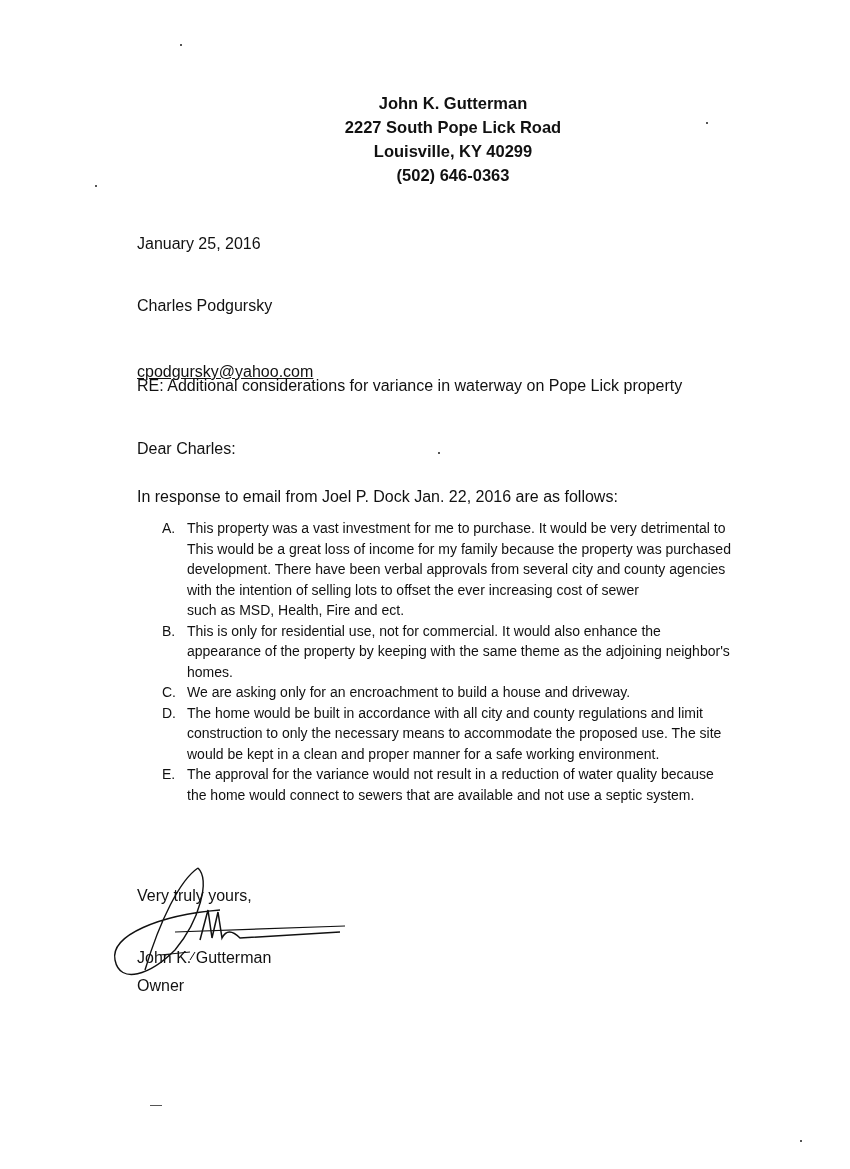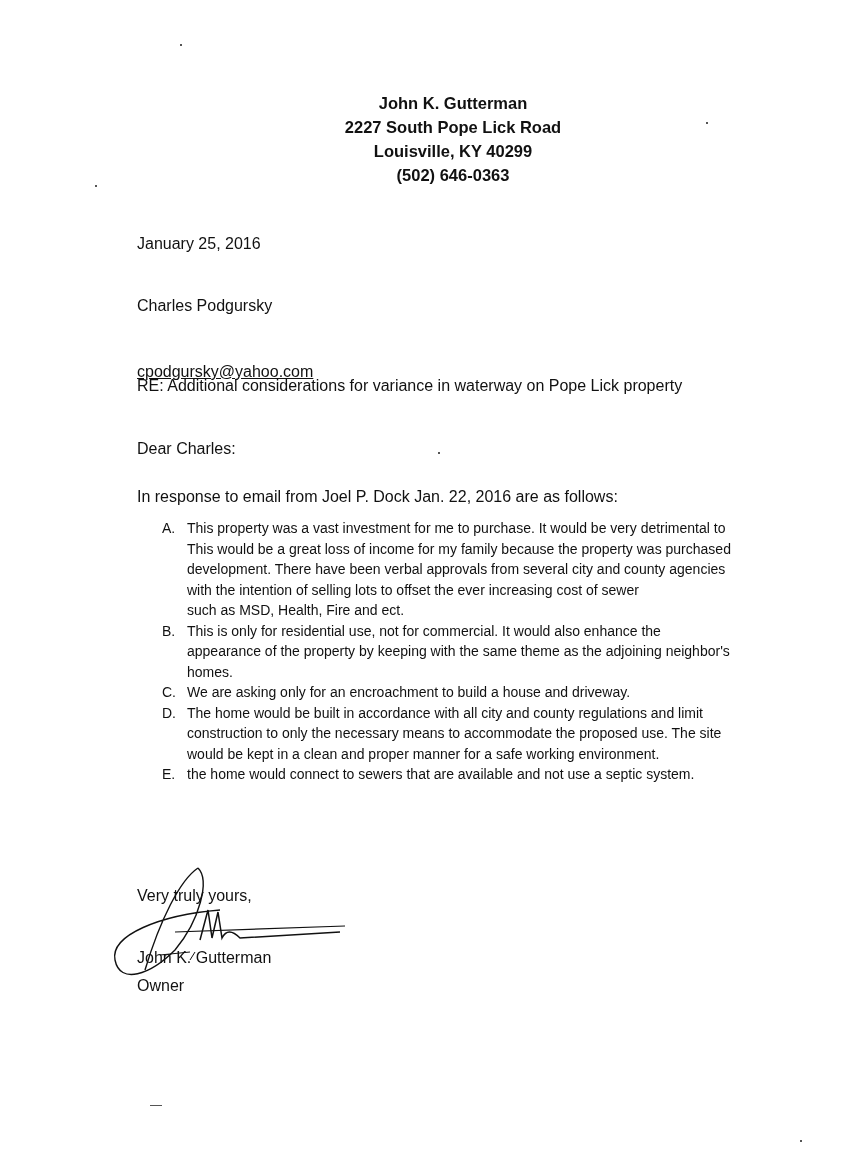--- a/index.html
+++ b/index.html
@@ -121,20 +121,21 @@
     <span class="line">We are asking only for an encroachment to build a house and driveway.</span>
   </li>
   <li>
     <span class="marker">D.</span>
     <span class="line"> The home would be built in accordance with all city and county regulations and limit</span>
     <span class="line">construction to only the necessary means to accommodate the proposed use. The site</span>
     <span class="line">would be kept in a clean and proper manner for a safe working environment.</span>
   </li>
   <li>
     <span class="marker">E.</span>
+    <span class="line">The approval for the variance would not result in a reduction of water quality because</span>
     <span class="line">the home would connect to sewers that are available and not use a septic system.</span>
   </li>
 </ul>
 
 <div class="txt" style="top:886px;">Very truly yours,</div>
 
 <div class="sig-wrap">
   <svg class="sig-svg" viewBox="0 0 280 140">
     <path d="M98 8 C 80 20, 60 60, 45 110 M98 8 C 110 20, 100 60, 75 90 C 50 115, 20 125, 15 100 C 10 75, 60 55, 120 50" fill="none" stroke="#111" stroke-width="1.4"></path>
     <path d="M100 80 L 108 50 L 112 78 L 118 52 L 122 78 C 126 70, 132 70, 140 78 L 240 72" fill="none" stroke="#111" stroke-width="1.5"></path>

